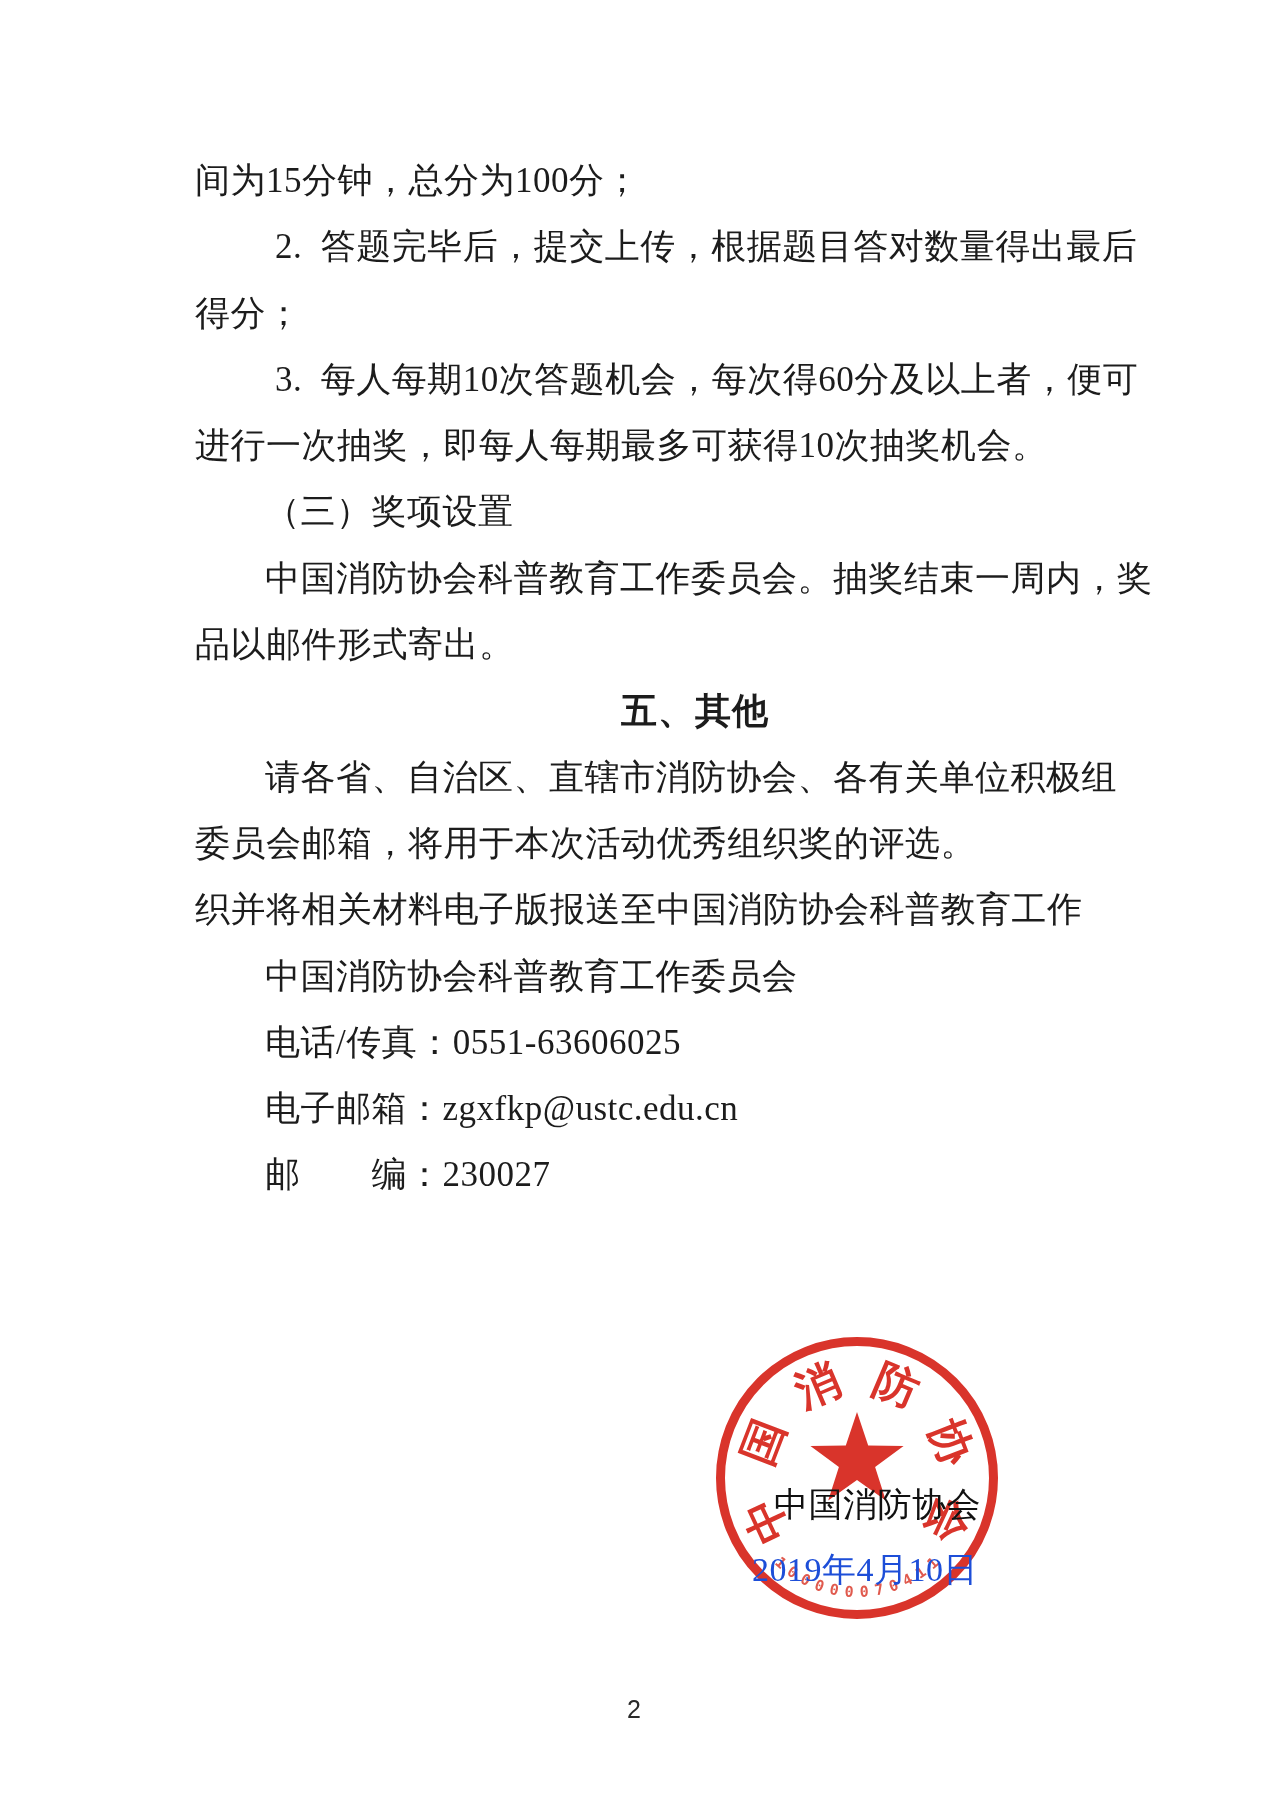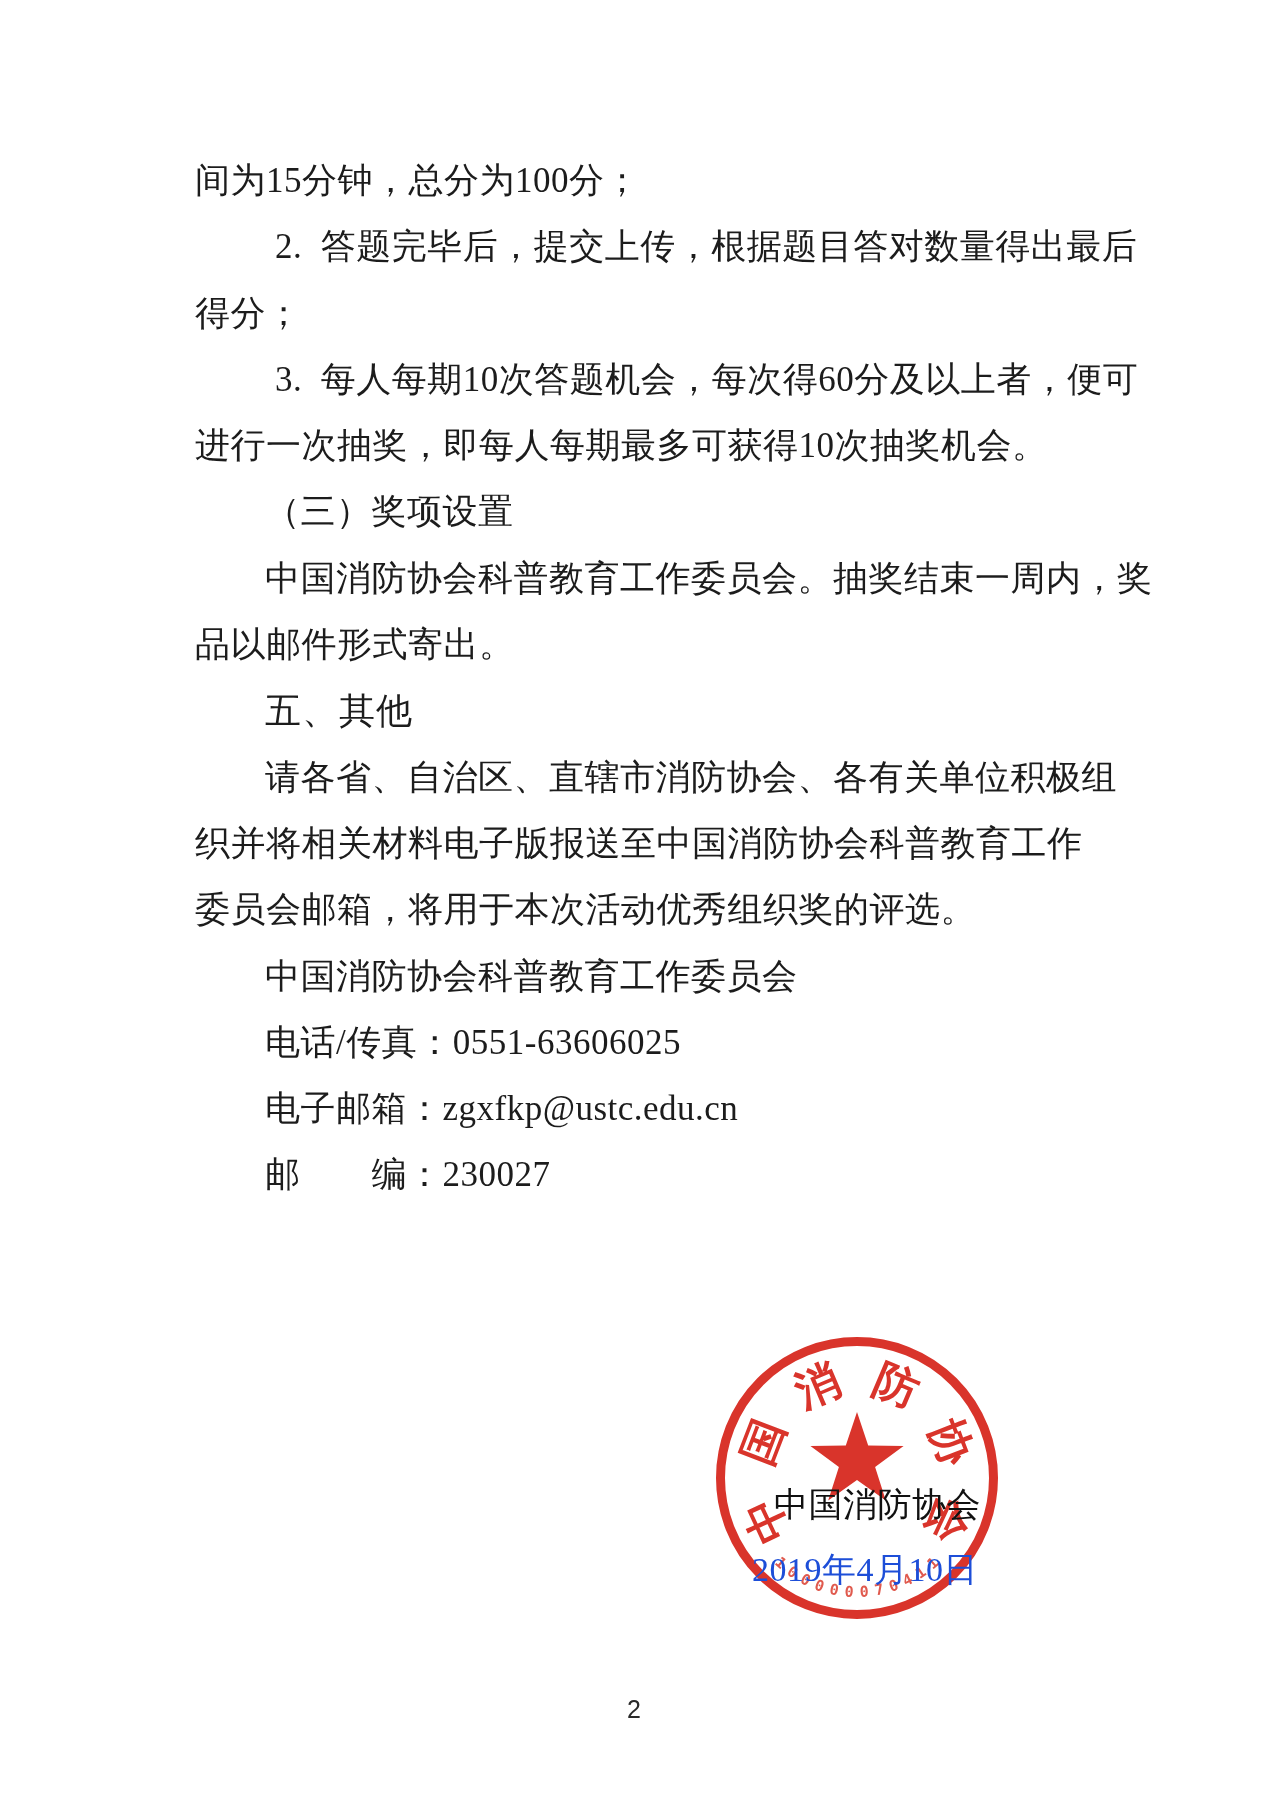--- a/index.html
+++ b/index.html
@@ -24,23 +24,24 @@
     font-size:35px;
     letter-spacing:0.5px;
     white-space:pre;
     font-family:"Liberation Serif","DejaVu Serif",serif;
   }
   .ind2{padding-left:70px;}
   .indnum{padding-left:80px;}
   .ind15{padding-left:47px;}
   .heading{
     font-family:"Liberation Sans","DejaVu Sans",sans-serif;
-    font-weight:400;
+    font-weight:700;
     font-size:36px;
     letter-spacing:1px;
+    text-align:center;
   }
   
   .seal{
     position:absolute;
     left:716px;top:1337px;
     width:282px;height:282px;
     z-index:1;
   }
   .seal-ring{
     position:absolute;
@@ -126,22 +127,22 @@
     <div class="l">间为15分钟，总分为100分；</div>
     <div class="l indnum">2.  答题完毕后，提交上传，根据题目答对数量得出最后</div>
     <div class="l">得分；</div>
     <div class="l indnum">3.  每人每期10次答题机会，每次得60分及以上者，便可</div>
     <div class="l">进行一次抽奖，即每人每期最多可获得10次抽奖机会。</div>
     <div class="l ind2">（三）奖项设置</div>
     <div class="l ind2">中国消防协会科普教育工作委员会。抽奖结束一周内，奖</div>
     <div class="l">品以邮件形式寄出。</div>
     <div class="l ind2 heading">五、其他</div>
     <div class="l ind2">请各省、自治区、直辖市消防协会、各有关单位积极组</div>
+    <div class="l">委员会邮箱，将用于本次活动优秀组织奖的评选。</div>
     <div class="l">织并将相关材料电子版报送至中国消防协会科普教育工作</div>
-    <div class="l">委员会邮箱，将用于本次活动优秀组织奖的评选。</div>
     <div class="l ind2">中国消防协会科普教育工作委员会</div>
     <div class="l ind2">电话/传真：0551-63606025</div>
     <div class="l ind2">电子邮箱：zgxfkp@ustc.edu.cn</div>
     <div class="l ind2">邮　　编：230027</div>
   </div>
 
   <div class="seal">
     <div class="seal-ring"></div>
     <svg class="seal-star" viewBox="0 0 282 282" xmlns="http://www.w3.org/2000/svg">
       <polygon fill="#d9342b" points="141,75 152.2,108.6 187.6,108.9 159.1,129.9 169.8,163.6 141,143 112.2,163.6 122.9,129.9 94.4,108.9 129.8,108.6"></polygon>

